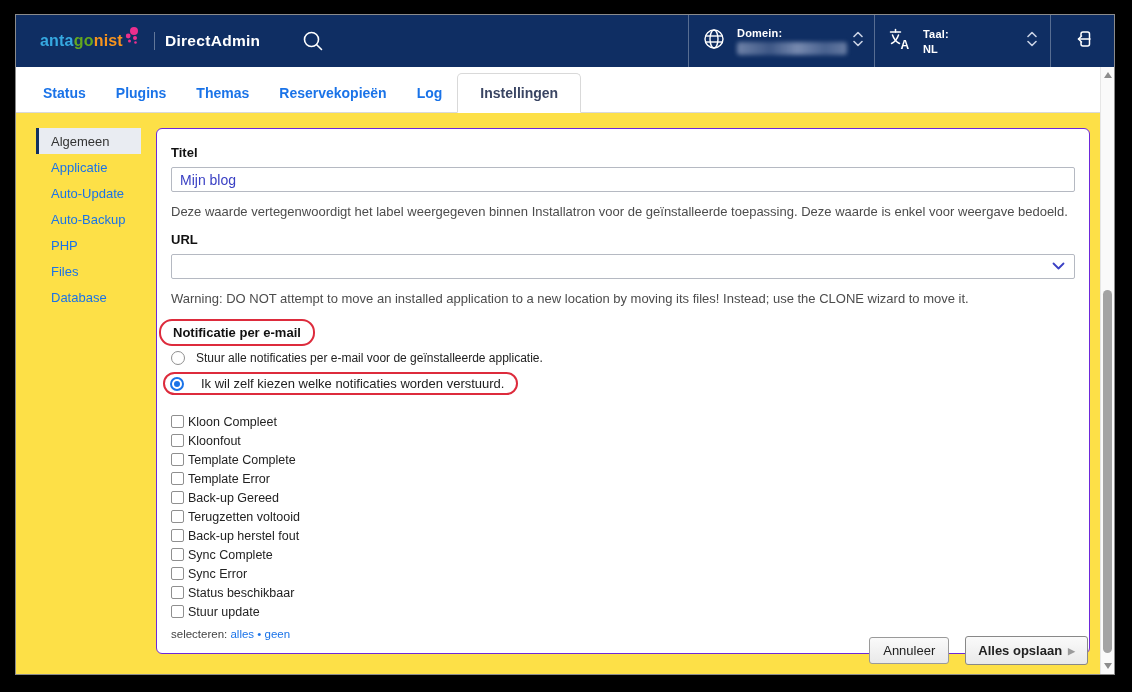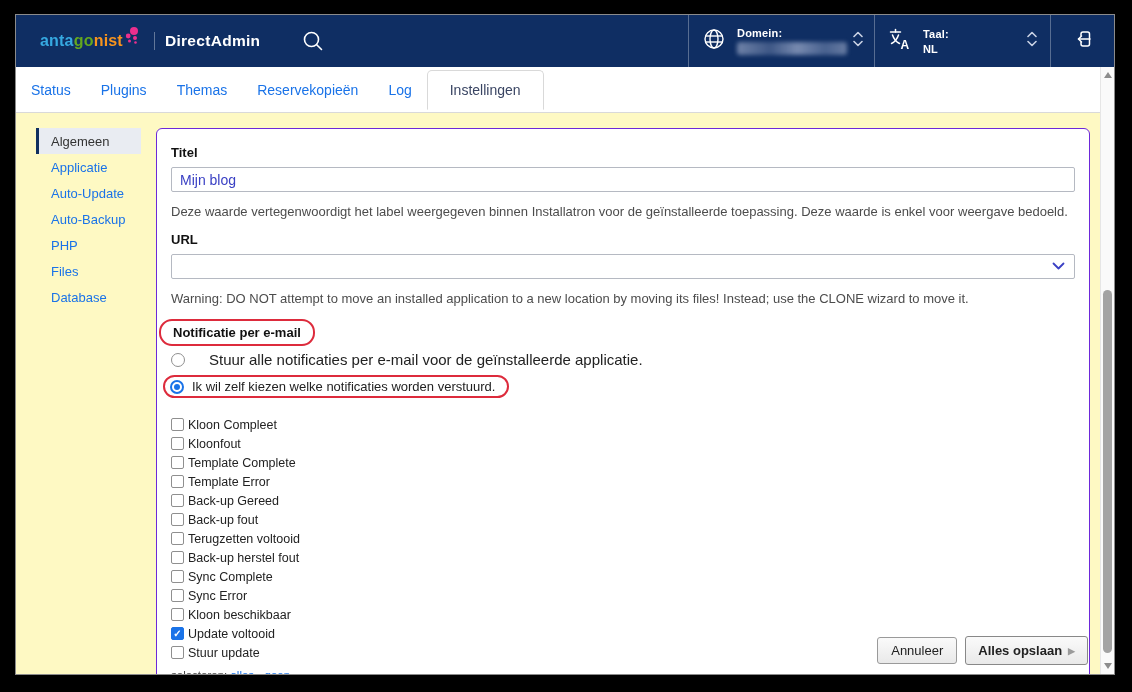--- a/index.html
+++ b/index.html
@@ -1,17 +1,17 @@
 <!DOCTYPE html>
 <html><head>
 <meta charset="utf-8">
 <style>
   * { margin:0; padding:0; box-sizing:border-box; }
   html,body { width:1132px; height:692px; background:#000; font-family:"Liberation Sans", sans-serif; overflow:hidden; }
-  .app { position:absolute; left:15px; top:14px; width:1100px; height:661px; background:#fef9c3; border:1px solid #8b8b8b; overflow:hidden; }
+  .app { position:absolute; left:15px; top:14px; width:1100px; height:661px; background:#fde047; border:1px solid #8b8b8b; overflow:hidden; }
 
   
   .topbar { height:52px; background:#0f2e63; display:flex; align-items:center; color:#fff; position:relative; }
   .logo-wrap { display:flex; align-items:center; margin-left:24px; }
   .brand { font-weight:700; font-size:16px; letter-spacing:.2px; display:flex; align-items:baseline; }
   .brand .p0 { color:#36a9e1; } .brand .p1 { color:#64a71f; } .brand .p2 { color:#f7941e; }
   .brand-dots { margin:0 4px 6px 2px; }
   .logo-divider { width:1px; height:18px; background:rgba(255,255,255,.35); margin:0 10px; }
   .product { font-weight:700; font-size:15.5px; color:#fff; letter-spacing:.3px; }
   .search-btn { margin-left:40px; cursor:pointer; display:flex; align-items:center; }
@@ -20,61 +20,61 @@
   .sec-domain { width:186px; } .sec-taal { width:176px; } .sec-logout { width:64px; justify-content:center; }
   .sel-col { margin-left:11px; flex:1; }
   .sel-label { font-size:11px; font-weight:700; letter-spacing:.2px; }
   .sel-value { font-size:11px; font-weight:700; margin-top:3px; }
   .redacted { width:110px; height:13px; margin-top:3px; border-radius:3px;
     background:linear-gradient(90deg, rgba(190,200,225,.55), rgba(150,165,200,.35) 30%, rgba(205,214,238,.55) 55%, rgba(160,175,210,.4) 80%, rgba(190,200,225,.5));
     filter:blur(2px); }
   .spinner { margin-left:6px; }
 
   
-  .tabbar { height:46px; border-bottom:1px solid #d9d9d9; display:flex; align-items:center; background:#fff; }
+  .tabbar { height:46px; border-bottom:1px solid #d9d9d9; display:flex; align-items:flex-end; padding-left:12px; background:#fff;font-weight:bold; }
   .tab { color:#1a73e8; font-size:14px; padding:11px 15px; cursor:pointer; white-space:nowrap; }
   .tab.active { color:#3a4563; border:1px solid #d9d9d9; border-bottom:1px solid #fff; border-radius:5px 5px 0 0;
     margin-bottom:-1px; background:#fff; padding:11px 22px; cursor:default; }
 
   
   .content { display:flex; padding:15px 0 0 20px; }
   .sidebar { width:105px; flex:none; }
   .side-item { font-size:13px; color:#1a73e8; padding:5.5px 6px 5.5px 12px; border-left:3px solid transparent; cursor:pointer; }
   .side-item.active { background:#e9ecf2; color:#333; border-left-color:#10305f; cursor:default; }
 
   .panel { margin-left:15px; width:934px; border:1px solid #6d28d9; border-radius:6px; padding:13px 14px; background:#fff; }
   .field-label { font-size:13px; font-weight:700; color:#111; margin:3px 0 7px; }
   .text-input { display:block; width:100%; height:25px; border:1px solid #b5b9c2; border-radius:2px; padding:2px 8px;
     font-size:14px; color:#3a40c4; font-family:"Liberation Sans", sans-serif; }
   .help { font-size:13px; color:#4c4c4c; margin:12px 0 13px; }
   .select-box { position:relative; width:100%; height:25px; border:1px solid #b5b9c2; border-radius:2px; background:#fff; cursor:pointer; }
   .select-box svg { position:absolute; right:9px; top:7px; }
 
   .red-oval { display:inline-block; border:2.5px solid #dd2b3c; border-radius:13px; padding:4px 12px; margin-left:-12px; }
   .red-oval .field-label { margin:0; }
-  .radio-row { display:flex; align-items:center; gap:24px; font-size:15px; color:#222; margin:5px 0; cursor:pointer; }
-  .red-oval-row { display:inline-flex; align-items:center; gap:8px; border:2.5px solid #dd2b3c; border-radius:14px;
+  .radio-row { display:flex; align-items:center; gap:11px; font-size:12px; color:#222; margin:5px 0; cursor:pointer; }
+  .red-oval-row { display:inline-flex; align-items:center; gap:17px; border:2.5px solid #dd2b3c; border-radius:14px;
     padding:2px 12px 2px 5px; margin:2px 0 2px -8px; font-size:13px; color:#222; cursor:pointer; }
   .radio { width:14px; height:14px; border:1px solid #8f8f8f; border-radius:50%; background:#fff; flex:none;
     display:flex; align-items:center; justify-content:center; }
   .radio.selected { border:2px solid #1a73e8; }
   .radio.selected::after { content:""; width:6px; height:6px; border-radius:50%; background:#1a73e8; }
 
   .check-list { margin-top:15px; }
   .check-row { display:flex; align-items:center; gap:4px; font-size:12.5px; color:#222; padding:2.5px 0; cursor:pointer; }
   .cb { width:13px; height:13px; border:1px solid #8f8f8f; border-radius:2px; background:#fff; flex:none;
     display:flex; align-items:center; justify-content:center; }
   .cb.checked { background:#1a73e8; border-color:#1a73e8; }
   .cb.checked::after { content:"\2713"; color:#fff; font-size:10px; font-weight:700; line-height:1; }
   .select-links { font-size:11.5px; color:#444; margin-top:7px; }
   .select-links a { color:#1a73e8; text-decoration:none; cursor:pointer; }
   .sep { color:#1a73e8; }
 
   
-  .footer { position:absolute; right:26px; bottom:9px; display:flex; gap:8px; align-items:center; }
+  .footer { position:absolute; right:26px; bottom:9px; display:flex; gap:16px; align-items:center; }
   .btn { background:linear-gradient(#fafafa,#e9e9e9); border:1px solid #9a9a9a; border-radius:3px;
     color:#222; font-size:13px; padding:5px 13px; font-family:"Liberation Sans", sans-serif; cursor:pointer; }
   .btn.primary { font-weight:700; padding:6px 12px; border-color:#888; display:flex; align-items:center; gap:6px; }
   .btn .play { color:#9a9a9a; font-size:9px; }
 
   
   .scrollbar { position:absolute; right:0; top:52px; bottom:0; width:14px; background:#fafafa; border-left:1px solid #e6e6e6; }
   .sb-arrow { position:absolute; left:3px; width:0; height:0; border-left:4px solid transparent; border-right:4px solid transparent; }
   .sb-up { top:5px; border-bottom:6px solid #8d8d8d; }
   .sb-down { bottom:5px; border-top:6px solid #8d8d8d; }
@@ -236,45 +236,37 @@
         <div class="check-row">
             <span class="cb"></span>
             <span>Template Error</span>
           </div>
         <div class="check-row">
             <span class="cb"></span>
             <span>Back-up Gereed</span>
           </div>
         <div class="check-row">
             <span class="cb"></span>
-            <span>Back-up fout</span>
-          </div>
-        <div class="check-row">
-            <span class="cb"></span>
             <span>Terugzetten voltooid</span>
           </div>
         <div class="check-row">
             <span class="cb"></span>
             <span>Back-up herstel fout</span>
           </div>
         <div class="check-row">
             <span class="cb"></span>
             <span>Sync Complete</span>
           </div>
         <div class="check-row">
             <span class="cb"></span>
             <span>Sync Error</span>
           </div>
         <div class="check-row">
             <span class="cb"></span>
-            <span>Kloon beschikbaar</span>
-          </div>
-        <div class="check-row">
-            <span class="cb checked"></span>
-            <span>Update voltooid</span>
+            <span>Status beschikbaar</span>
           </div>
         <div class="check-row">
             <span class="cb"></span>
             <span>Stuur update</span>
           </div>
       </div>
 
       <div class="select-links">
         <span>selecteren:</span>
         <a>alles</a>

